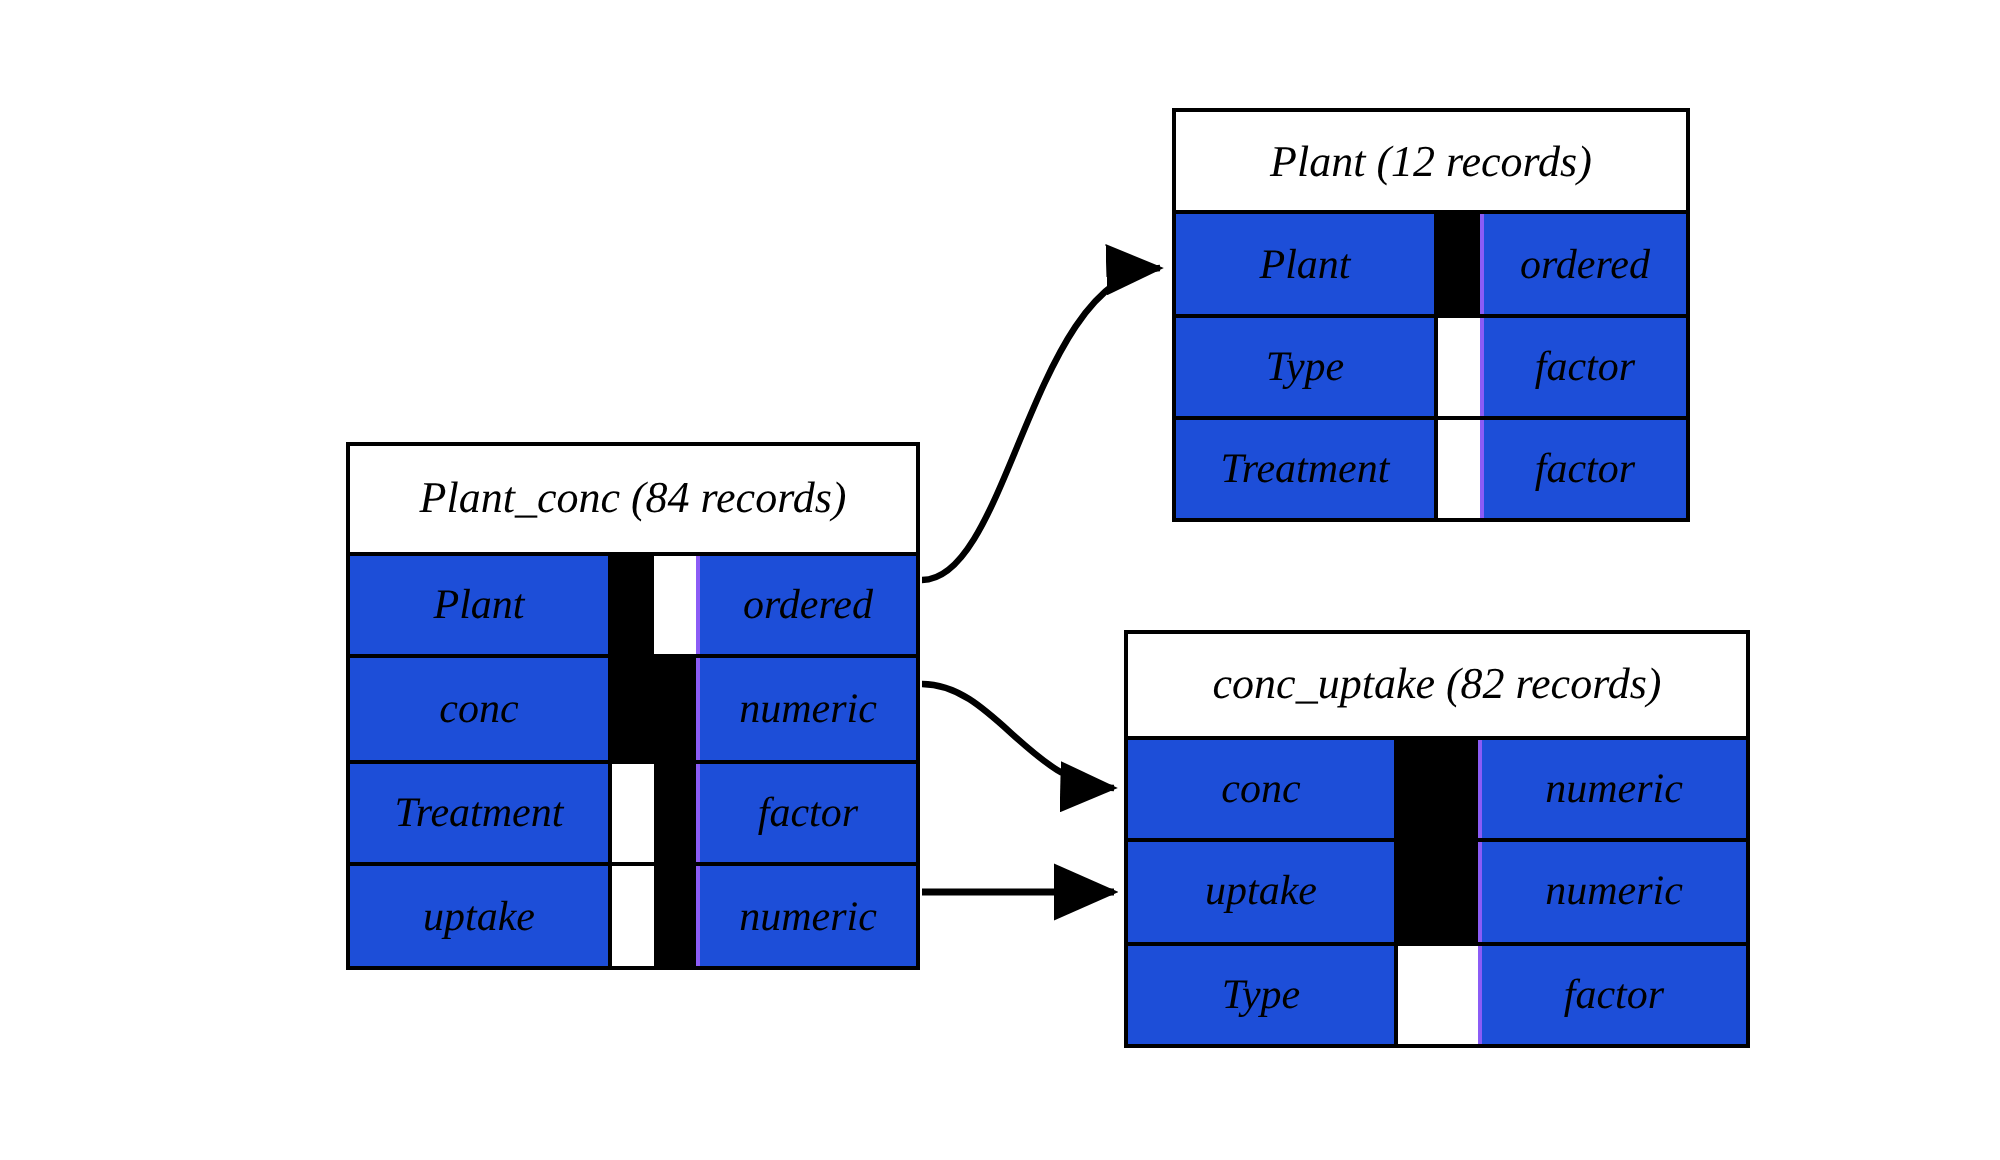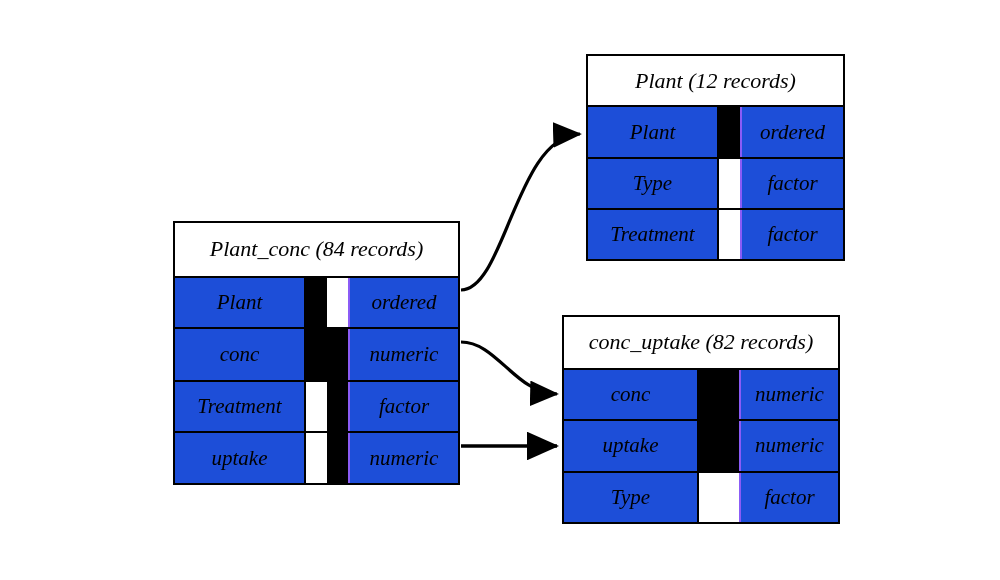--- a/index.html
+++ b/index.html
@@ -214,21 +214,21 @@
       </div>
       <div class="bar-col" style="width:21px;">
         <div class="bar-seg"></div>
       </div>
       <div class="cell cell-type">
         <span class="cell-text">factor</span>
       </div>
     </div>
   </div>
 
-  <div class="dftable" id="tbl-conc-uptake" style="left:562px; top:315px; width:278px; height:209px;">
+  <div class="dftable" id="tbl-conc-uptake" style="left:562px; top:315px; width:313px; height:209px;">
 
     <div class="title-row" style="height:53px;">
       <span class="title-text">conc_uptake (82 records)</span>
     </div>
 
     <div class="field-row" style="height:52px;">
       <div class="cell cell-name" style="width:135px;">
         <span class="cell-text">conc</span>
       </div>
       <div class="bar-col" style="width:40px;">

